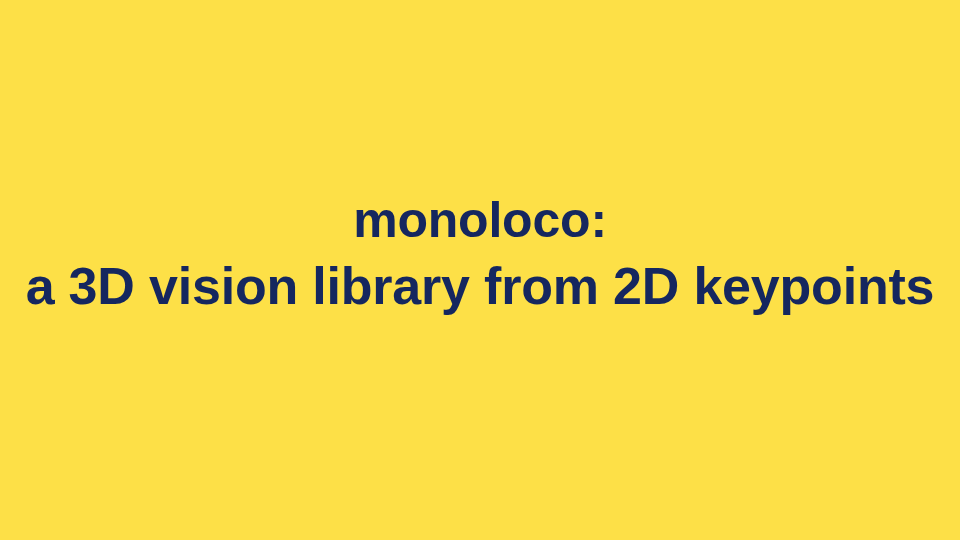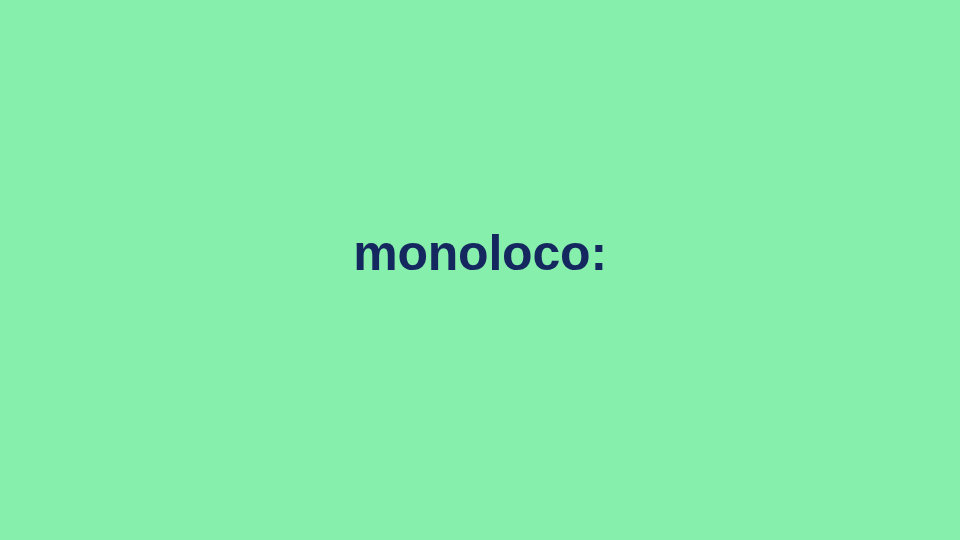--- a/index.html
+++ b/index.html
@@ -48,22 +48,23 @@
     font-size: 50px;
   }
 
   .title-line-2 {
     font-size: 52px;
   }
 </style>
 </head>
 <body style="background: rgb(253, 253, 251);">
 
-<div id="slide" style="background: #86efac;">
+<div id="slide" style="background: #fde047;">
 
   <div id="title-block">
 
     <span class="title-line title-line-1" style="color: rgb(21, 39, 95);">monoloco:</span>
 
+    <span class="title-line title-line-2" style="color: rgb(21, 39, 95);">a 3D vision library from 2D keypoints</span>
 
   </div>
 
 </div>
 
 </body></html>

